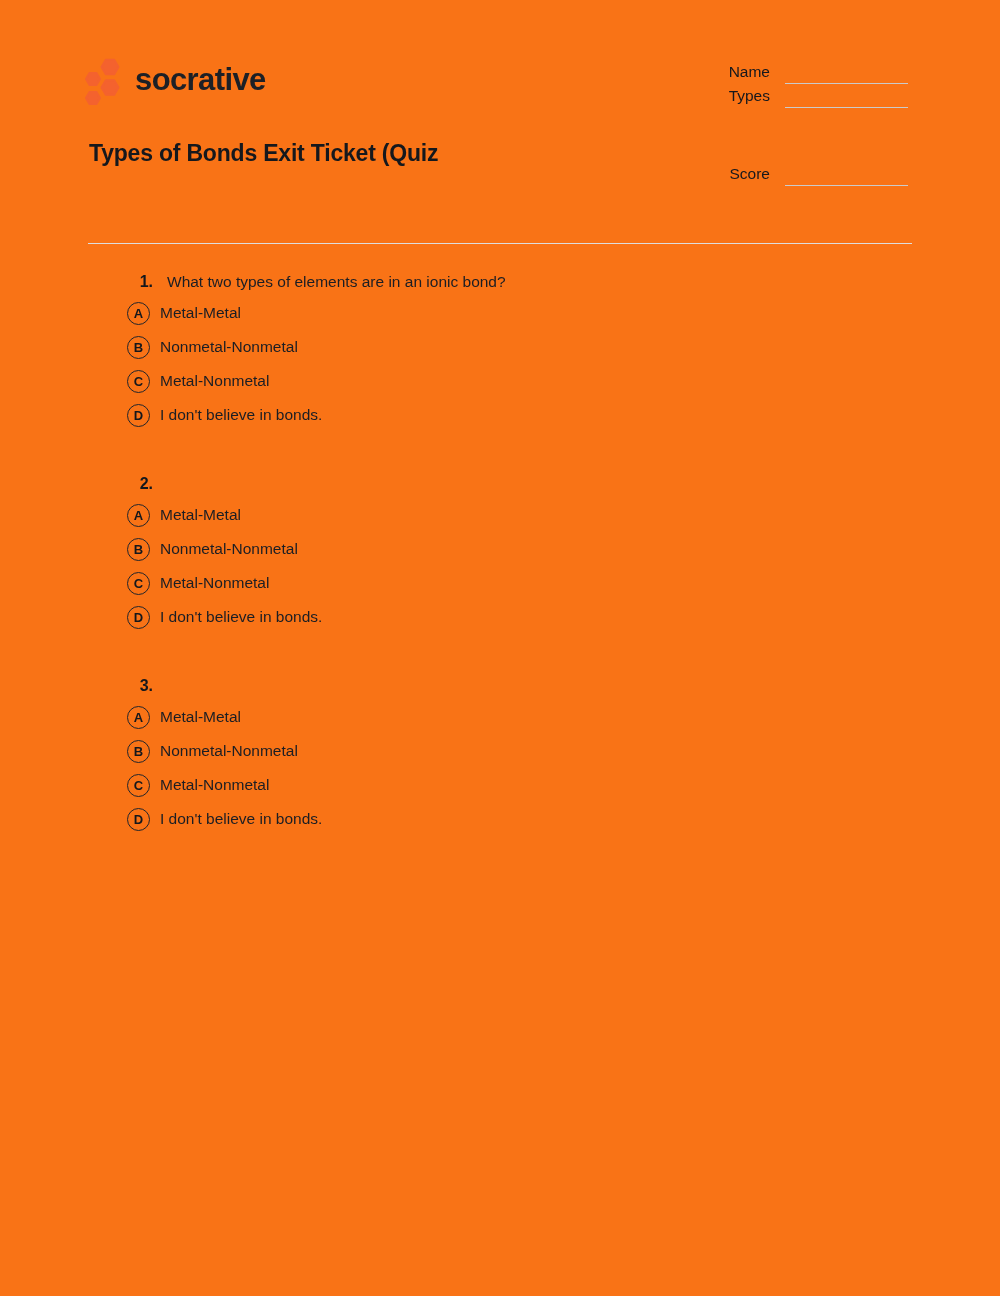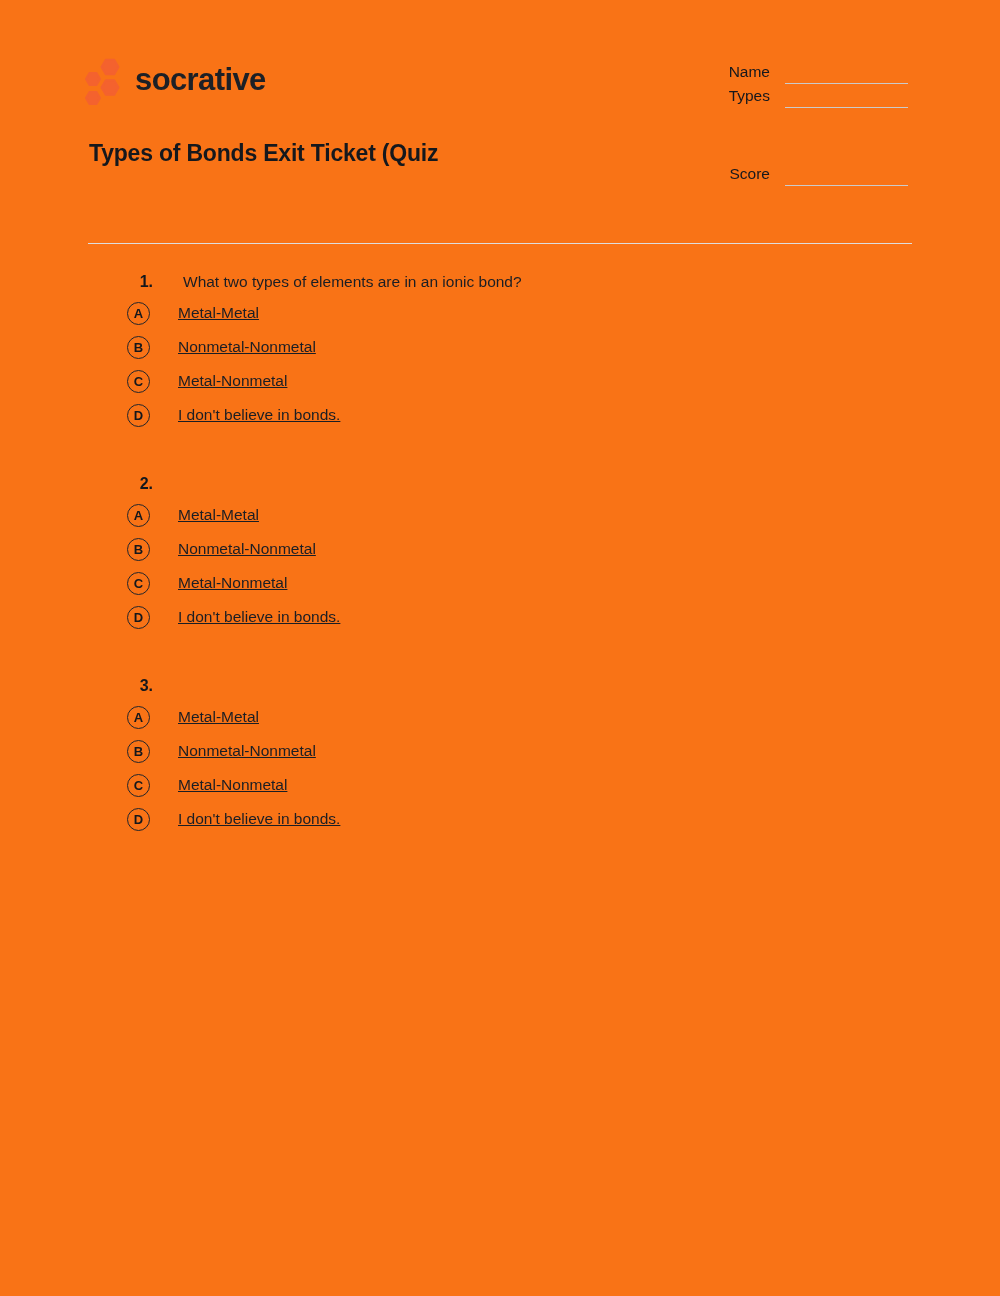--- a/index.html
+++ b/index.html
@@ -104,21 +104,21 @@
     margin-left: 127px;
   }
   .q-num {
     width: 26px;
     text-align: right;
     font-size: 16px;
     font-weight: 700;
     color: #14171c;
   }
   .q-text {
-    margin-left: 30px;
+    margin-left: 14px;
     font-size: 15.5px;
     color: #1b1e24;
   }
   .opt-row {
     display: flex;
     align-items: center;
     height: 34px;
     margin-left: 127px;
   }
   .opt-circle {
@@ -128,24 +128,23 @@
     border-radius: 50%;
     display: flex;
     align-items: center;
     justify-content: center;
     font-size: 13px;
     font-weight: 700;
     color: #14171c;
     flex: 0 0 auto;
   }
   .opt-label {
-    margin-left: 28px;
+    margin-left: 10px;
     font-size: 15.5px;
     color: #1b1e24;
-    text-decoration: underline;
   }
 </style>
 </head>
 <body>
 
 <div class="page">
 
   <div class="logo-row">
     <svg class="logo-mark" viewBox="0 0 44 56" xmlns="http://www.w3.org/2000/svg" fill="currentColor" stroke="currentColor" stroke-width="2" stroke-linejoin="round">
       <polygon points="36.5,12 32.25,19.36 23.75,19.36 19.5,12 23.75,4.64 32.25,4.64"></polygon>

